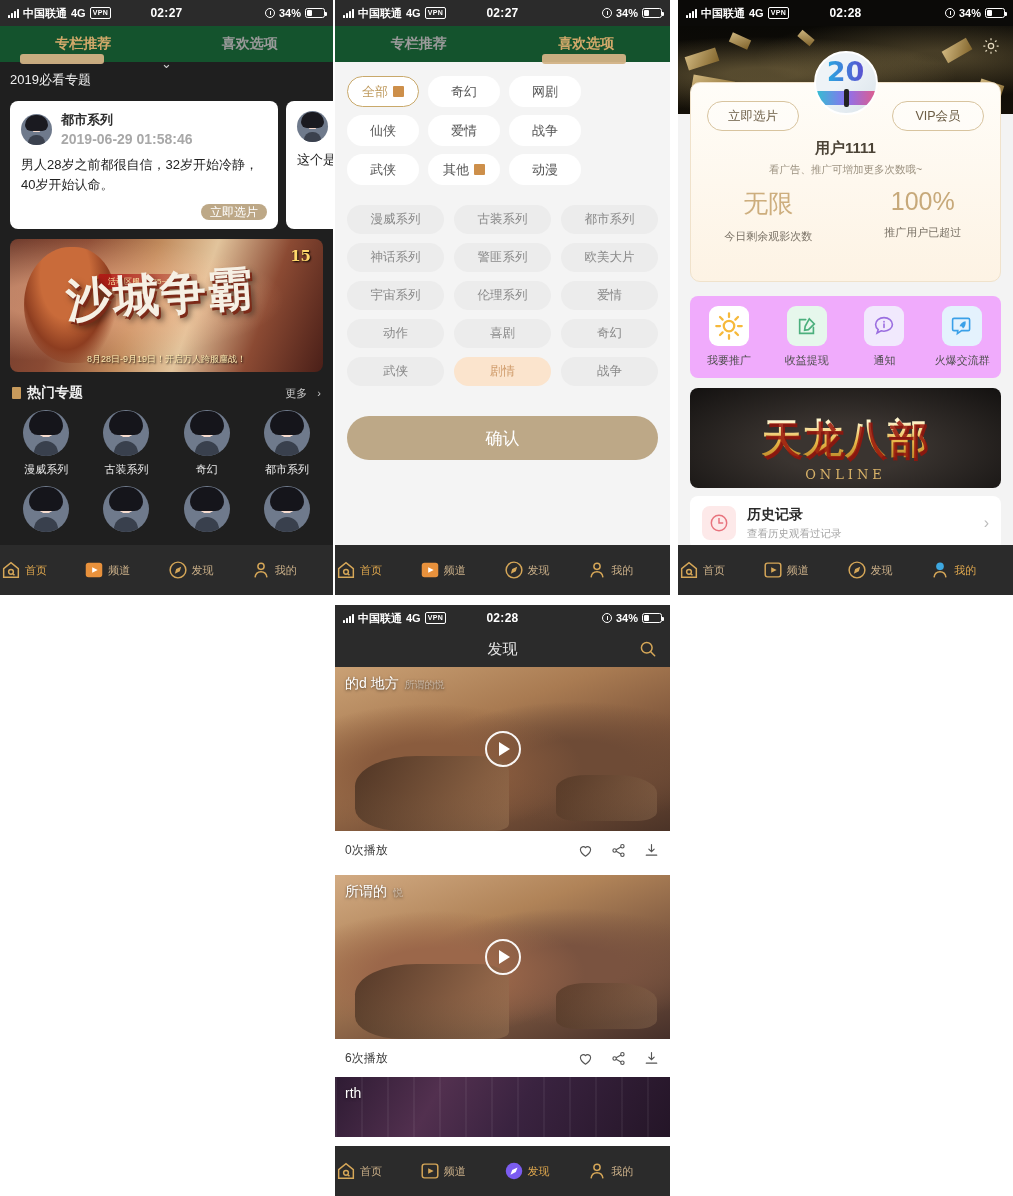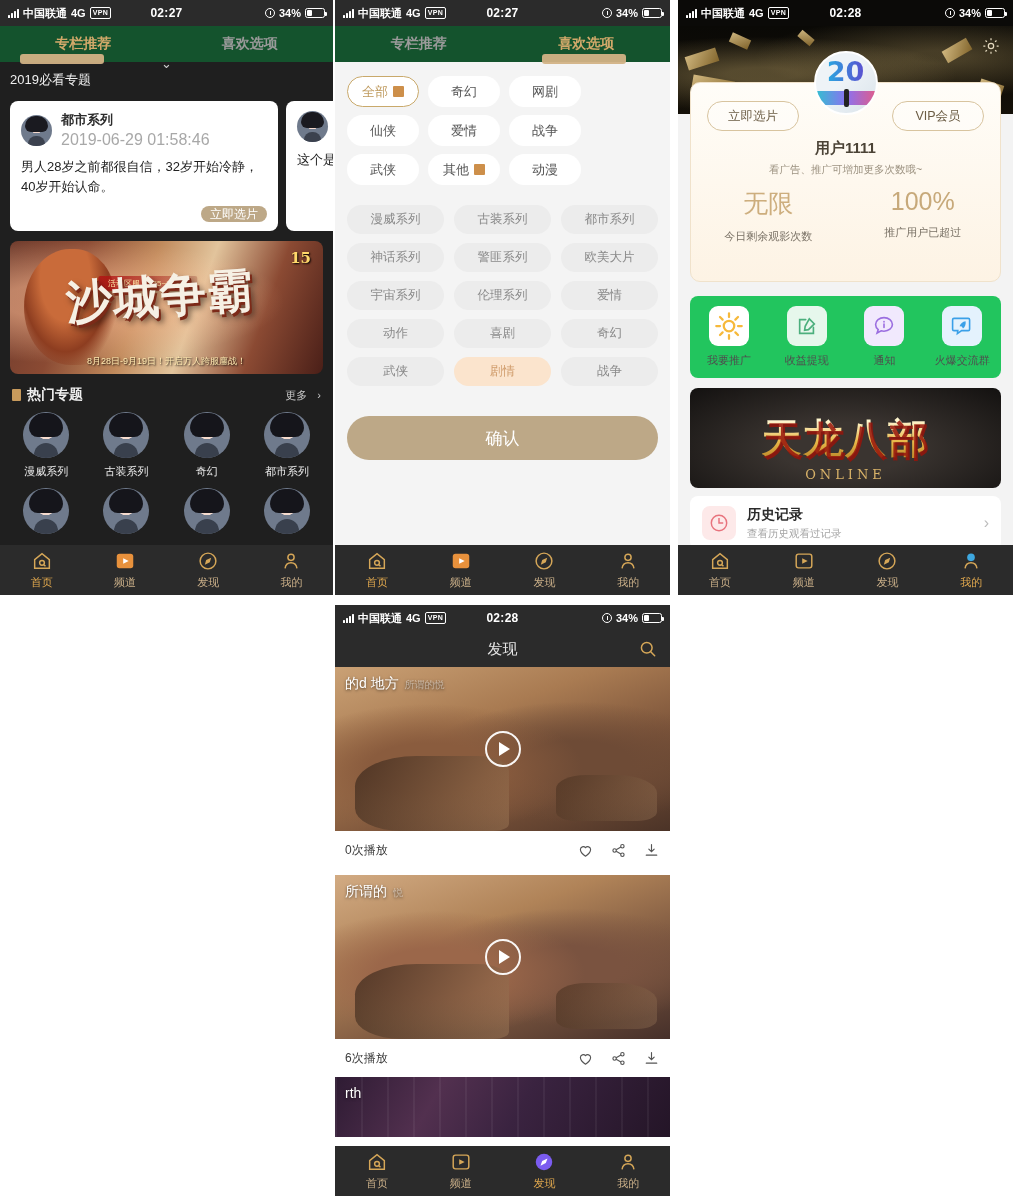--- a/index.html
+++ b/index.html
@@ -79,21 +79,21 @@
   }
   .avatar-girl::before {
     content:""; position:absolute; left:4px; top:1px; width:23px; height:16px;
     background:#1a1a20; border-radius: 12px 12px 7px 7px;
   }
   .avatar-girl::after {
     content:""; position:absolute; left:7px; bottom:0; width:17px; height:10px;
     background:#3b414e; border-radius: 8px 8px 0 0;
   }
   .card-name { font-size: 13px; font-weight: bold; color:#2c2c2c; }
-  .card-date { font-size: 16px; color:#a8a8a8; margin-top: 2px; }
+  .card-date { font-size: 14px; color:#a8a8a8; margin-top: 2px; font-weight: bold; }
   .card-text { font-size: 13px; color:#222; line-height: 1.5; margin-top: 8px; }
   .card-btn {
     margin-top: 10px; margin-left:auto; width: 66px; height: 16px;
     background:#bda887; border-radius: 12px; color:#fff; font-size: 12px;
     display:flex; align-items:center; justify-content:center;
   }
   .card-btn-wrap { display:flex; }
   .banner {
     margin: 10px 10px 0 10px; height: 133px; border-radius: 8px; overflow:hidden;
     position: relative;
@@ -141,21 +141,21 @@
   }
   .gavatar::before { content:""; position:absolute; left:6px; top:1px; width:34px; height:24px; background:#15151b; border-radius:17px 17px 10px 10px;}
   .gavatar::after { content:""; position:absolute; left:11px; bottom:0; width:24px; height:15px; background:#39404d; border-radius:12px 12px 0 0;}
   .glabel { color:#e8e8e8; font-size: 11px; }
 
   
   .botnav {
     position:absolute; left:0; right:0; bottom:0; height: 50px; background:#2b2b2b;
     display:flex; align-items:center;
   }
-  .bn { flex:1; display:flex; flex-direction:column; align-items:center; gap:3px; }
+  .bn { flex:1; display:flex; flex-direction:row; align-items:center; gap:3px; }
   .bn-label { font-size: 11px; color:#cbb089; }
   .bn-label.active { color:#e0a84e; }
   .ic { width: 22px; height: 22px; }
 
   
   .p2 .body { background:#f4f4f4; height: 569px; position:relative; }
   .chips { display:flex; flex-wrap:wrap; gap: 8px 9px; padding: 14px 12px 8px 12px; }
   .chip {
     background:#fff; border-radius: 16px; height: 31px; min-width: 72px;
     display:flex; align-items:center; justify-content:center; gap:5px;
@@ -218,21 +218,21 @@
   .pbtn.r { right: 16px; }
   .uname { position:absolute; top: 56px; left:0; right:0; text-align:center; font-size: 15px; font-weight:bold; color:#4b4336; }
   .usub { position:absolute; top: 80px; left:0; right:0; text-align:center; font-size: 10.5px; color:#9d9382; }
   .stats { position:absolute; top: 104px; left:0; right:0; display:flex; }
   .stat { flex:1; text-align:center; }
   .stat .big { font-size: 25px; color:#cdae7e; font-weight: normal; }
   .stat .big.pct { color:#c7a97a; }
   .stat .small { font-size: 11px; color:#7a7266; margin-top: 9px; }
   .quick {
     position:absolute; left: 12px; right: 12px; top: 270px; height: 82px;
-    background:#22c55e; border-radius: 8px; display:flex; align-items:center;
+    background:#f0abfc; border-radius: 8px; display:flex; align-items:center;
   }
   .qi { flex:1; display:flex; flex-direction:column; align-items:center; gap: 7px; }
   .qbox { width: 40px; height: 40px; border-radius: 9px; display:flex; align-items:center; justify-content:center; }
   .qlabel { font-size: 11px; color:#4e4e4e; }
   .game-banner {
     position:absolute; left: 12px; right: 12px; top: 362px; height: 100px;
     border-radius: 8px; overflow:hidden;
     background: radial-gradient(ellipse at 50% 60%, #3a3430 0 30%, #131110 100%);
     display:flex; align-items:center; justify-content:center;
   }

